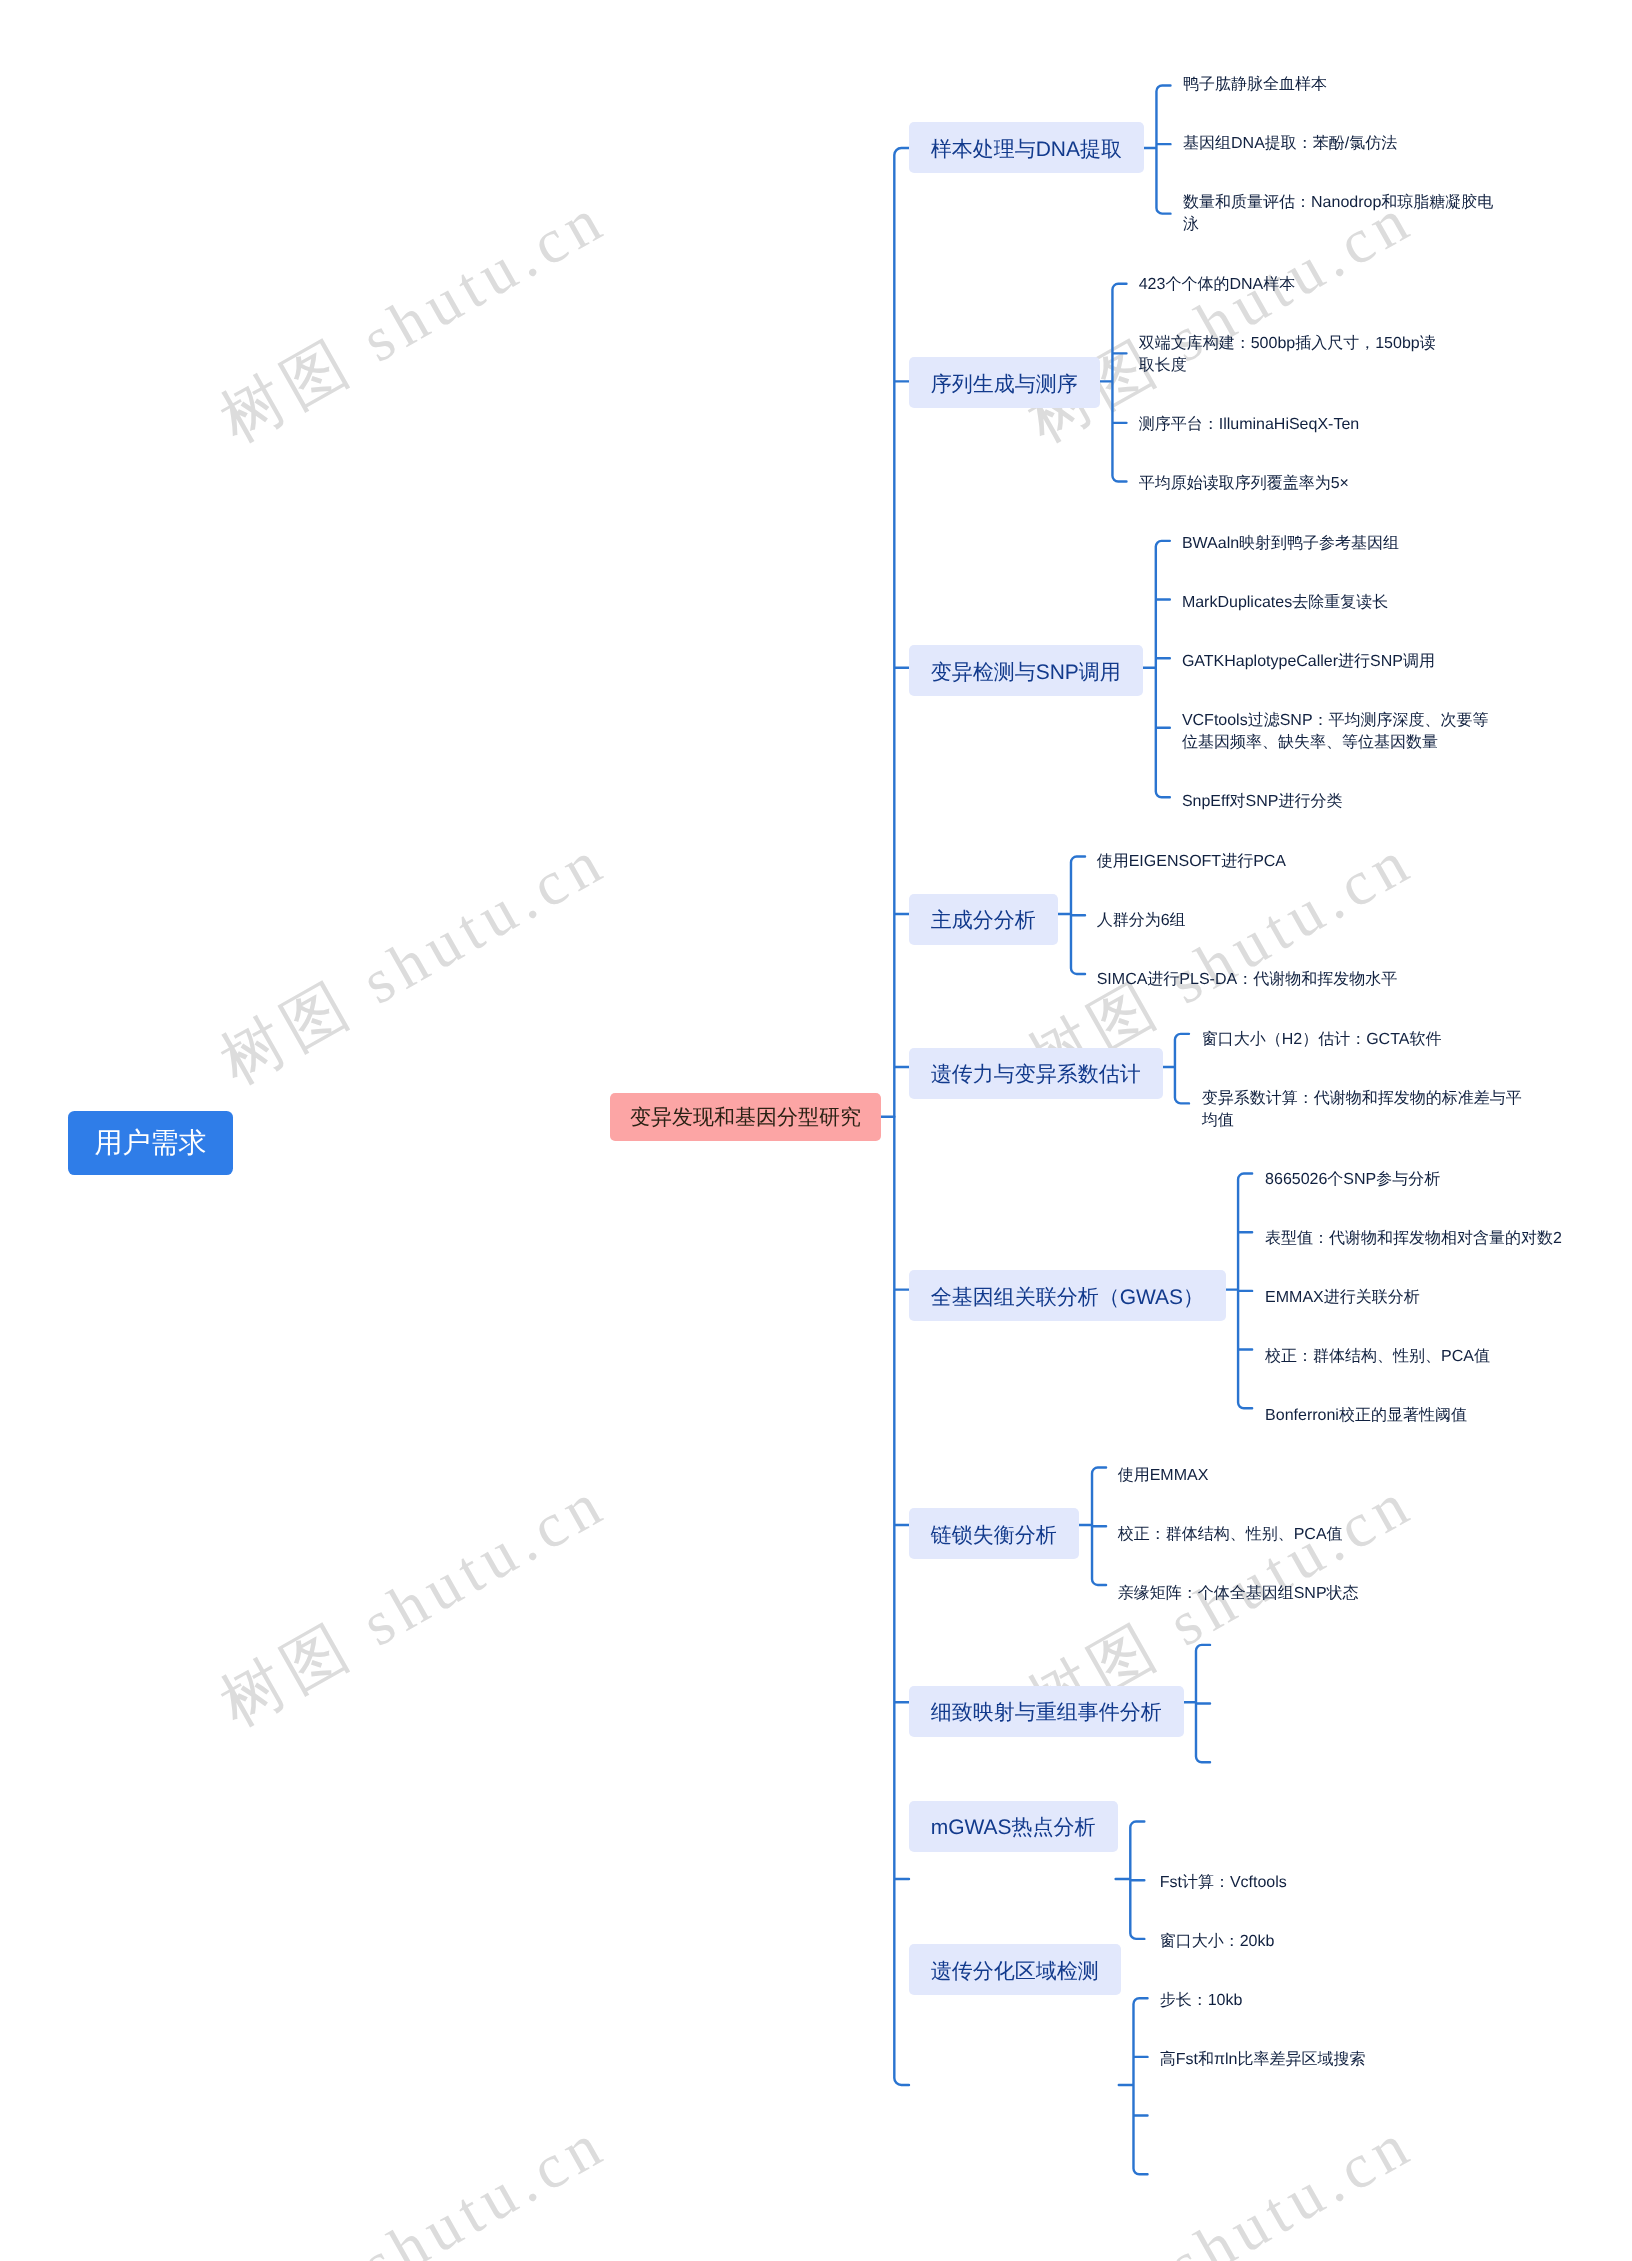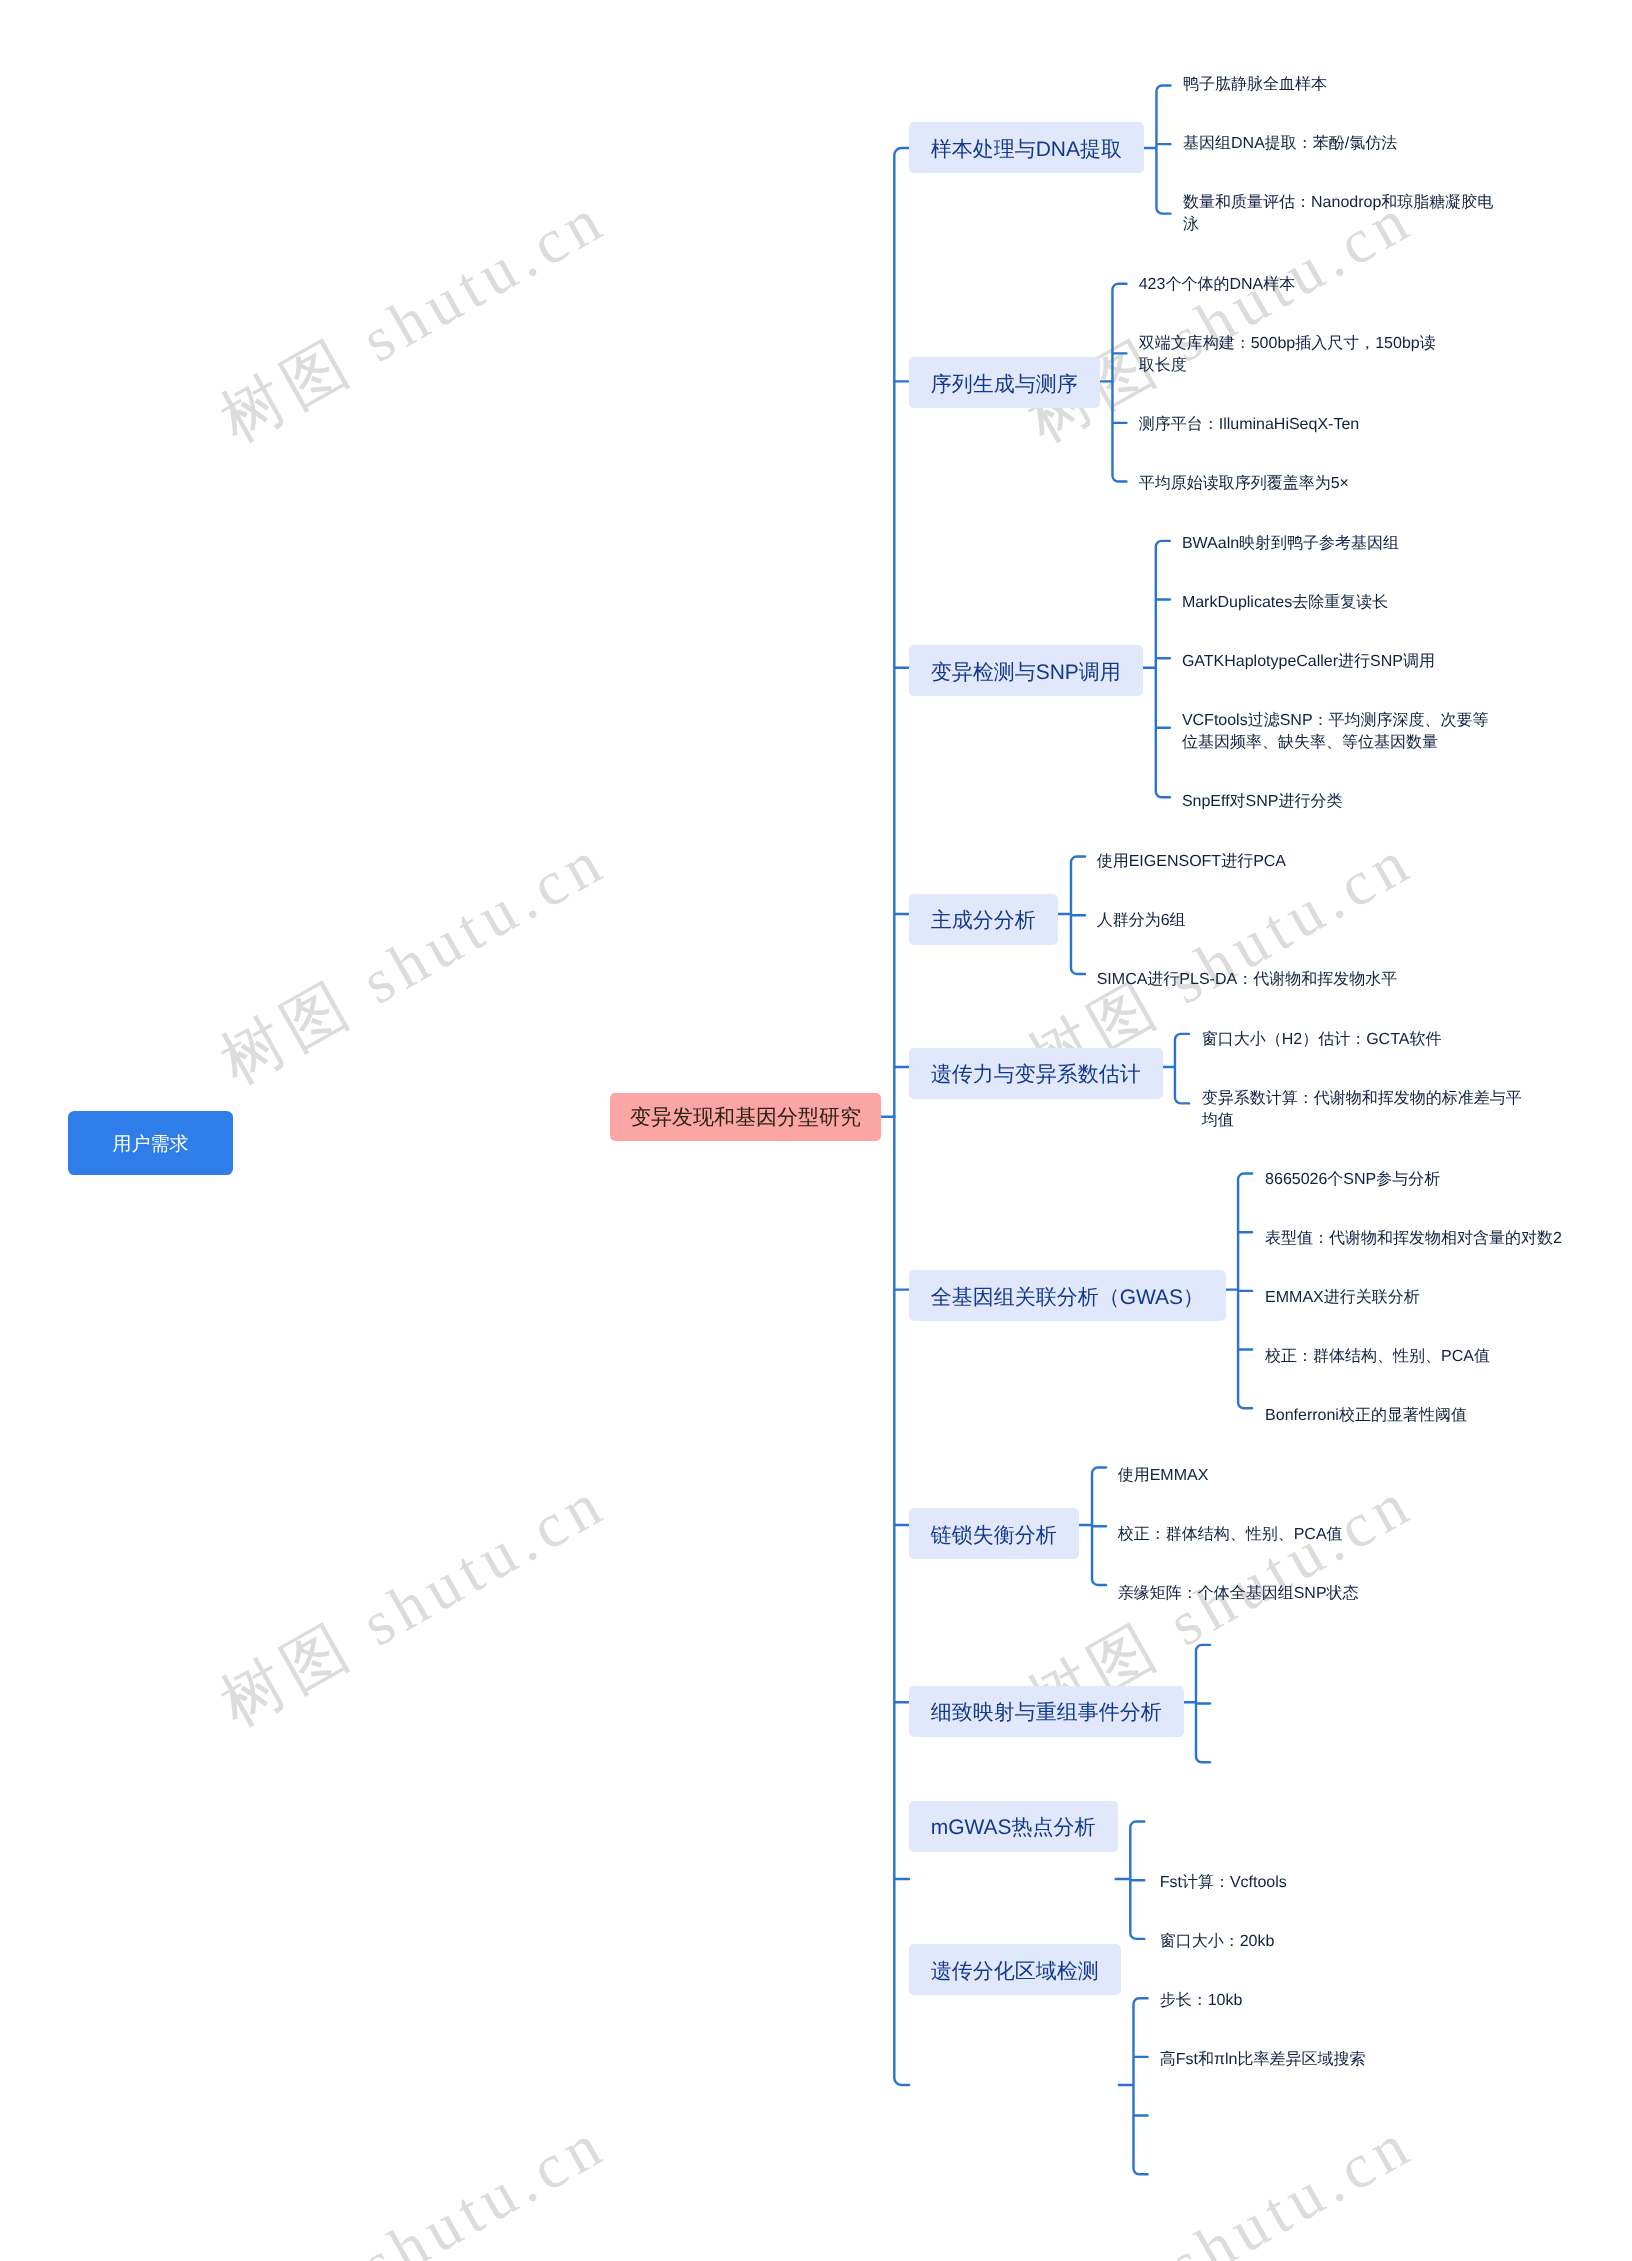--- a/index.html
+++ b/index.html
@@ -12,21 +12,21 @@
   #watermarks{position:absolute;left:0;top:0;width:1633px;height:2261px;overflow:hidden;}
   .wm{position:absolute;white-space:nowrap;color:#dcdcdc;font-size:63px;
       font-family:"Liberation Serif",serif;letter-spacing:7px;
       transform-origin:100% 50%;transform:rotate(-29.5deg);}
 
   
   #links{position:absolute;left:0;top:0;width:1633px;height:2261px;pointer-events:none;}
 
   
   .root-node{position:absolute;left:68px;top:1111px;width:165px;height:64px;
-     border-radius:6.4px;background:#2f7de8;color:#fff;font-size:19px;
+     border-radius:6.4px;background:#2f7de8;color:#fff;font-size:28px;
      display:flex;align-items:center;justify-content:center;letter-spacing:0px;}
   .topic-node{position:absolute;left:610px;top:1093px;height:48px;border-radius:5.1px;
      background:#fca5a5;color:#2a2215;font-size:21px;line-height:48px;padding:0 20px;
      white-space:nowrap;box-sizing:border-box;}
 
   
   #tree{position:absolute;left:894px;top:54px;}
   .branch-col{display:flex;flex-direction:column;}
   .branch-row{display:flex;align-items:flex-start;margin:0.4px 0;}
   .branch-node{background:#e2e8fc;color:#123a8c;font-size:21px;border-radius:5.1px;

